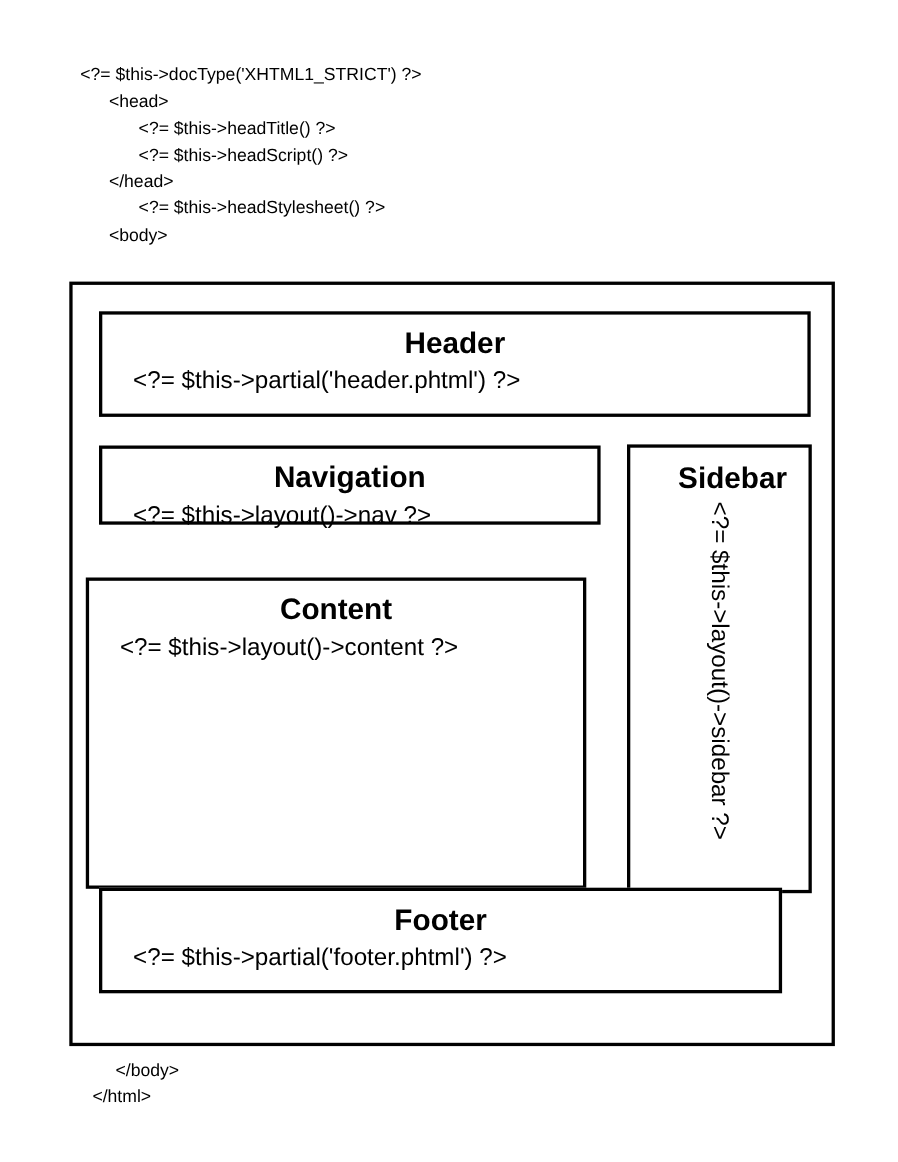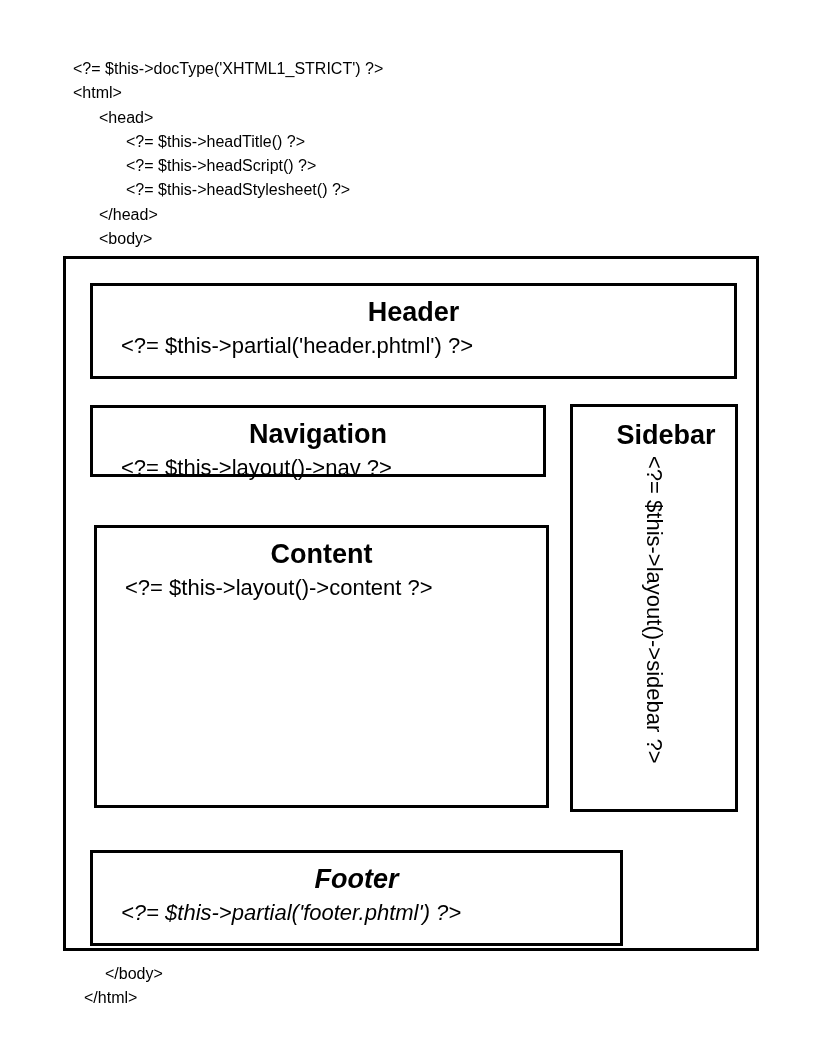--- a/index.html
+++ b/index.html
@@ -32,24 +32,24 @@
     background: #ffffff;
   }
   .box {
     position: absolute;
     border: 3px solid #000000;
     background: #ffffff;
   }
   
   #header-box  { left: 24px;  top: 24px;  width: 647px; height: 96px;  }
   #nav-box     { left: 24px;  top: 146px; width: 456px; height: 72px;  }
-  #content-box { left: 28px;  top: 266px; width: 455px; height: 283px; }
+  #content-box { left: 12px;  top: 266px; width: 455px; height: 283px; }
   #sidebar-box { left: 504px; top: 145px; width: 168px; height: 408px;
                  display: flex; flex-direction: column; align-items: center; }
-  #footer-box  { left: 24px;  top: 591px; width: 533px; height: 96px; font-style: italic;  }
+  #footer-box  { left: 24px;  top: 548px; width: 621px; height: 96px;  }
 
   .box-title {
     font-size: 27px;
     font-weight: bold;
     line-height: 26px;
     text-align: center;
     margin-top: 13px;
   }
   .box-code {
     font-size: 22px;
@@ -65,26 +65,25 @@
     writing-mode: vertical-rl;
     margin-top: 8px;
     white-space: pre;
   }
 </style>
 </head>
 <body>
 
 <div id="top-code">
   <div class="code-line ind-0">&lt;?= $this-&gt;docType('XHTML1_STRICT') ?&gt;</div>
-  <div class="code-line ind-0">&lt;html&gt;</div>
   <div class="code-line ind-1">&lt;head&gt;</div>
   <div class="code-line ind-2">&lt;?= $this-&gt;headTitle() ?&gt;</div>
   <div class="code-line ind-2">&lt;?= $this-&gt;headScript() ?&gt;</div>
+  <div class="code-line ind-1">&lt;/head&gt;</div>
   <div class="code-line ind-2">&lt;?= $this-&gt;headStylesheet() ?&gt;</div>
-  <div class="code-line ind-1">&lt;/head&gt;</div>
   <div class="code-line ind-1">&lt;body&gt;</div>
 </div>
 
 <div id="outer-box">
 
   <div id="header-box" class="box">
     <div class="box-title">Header</div>
     <div class="box-code">&lt;?= $this-&gt;partial('header.phtml') ?&gt;</div>
   </div>
 

